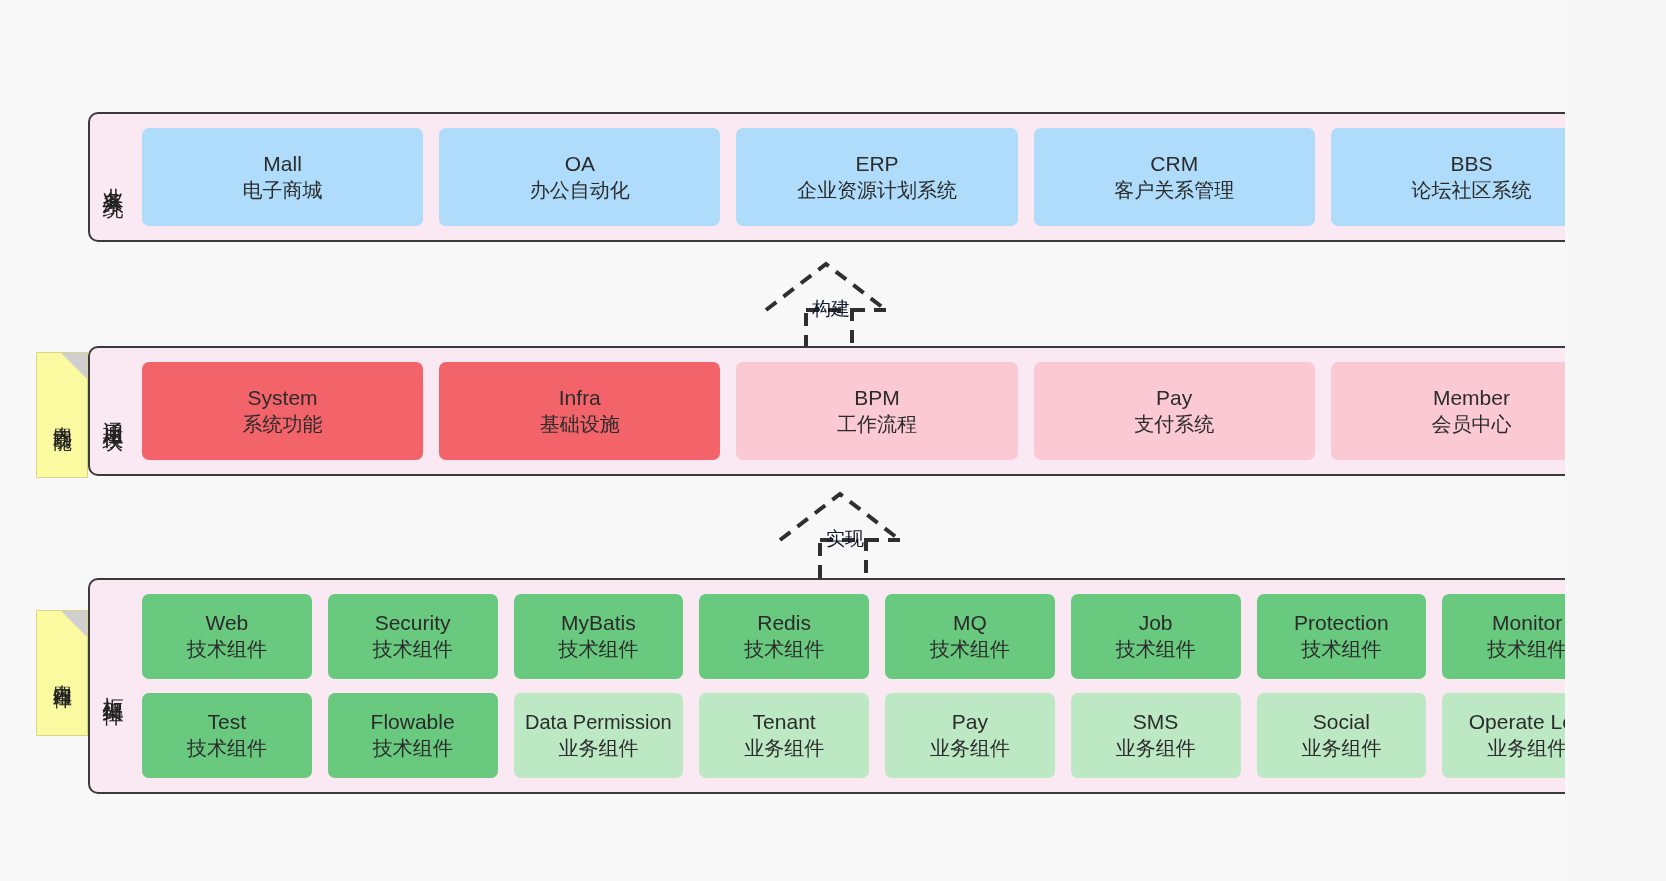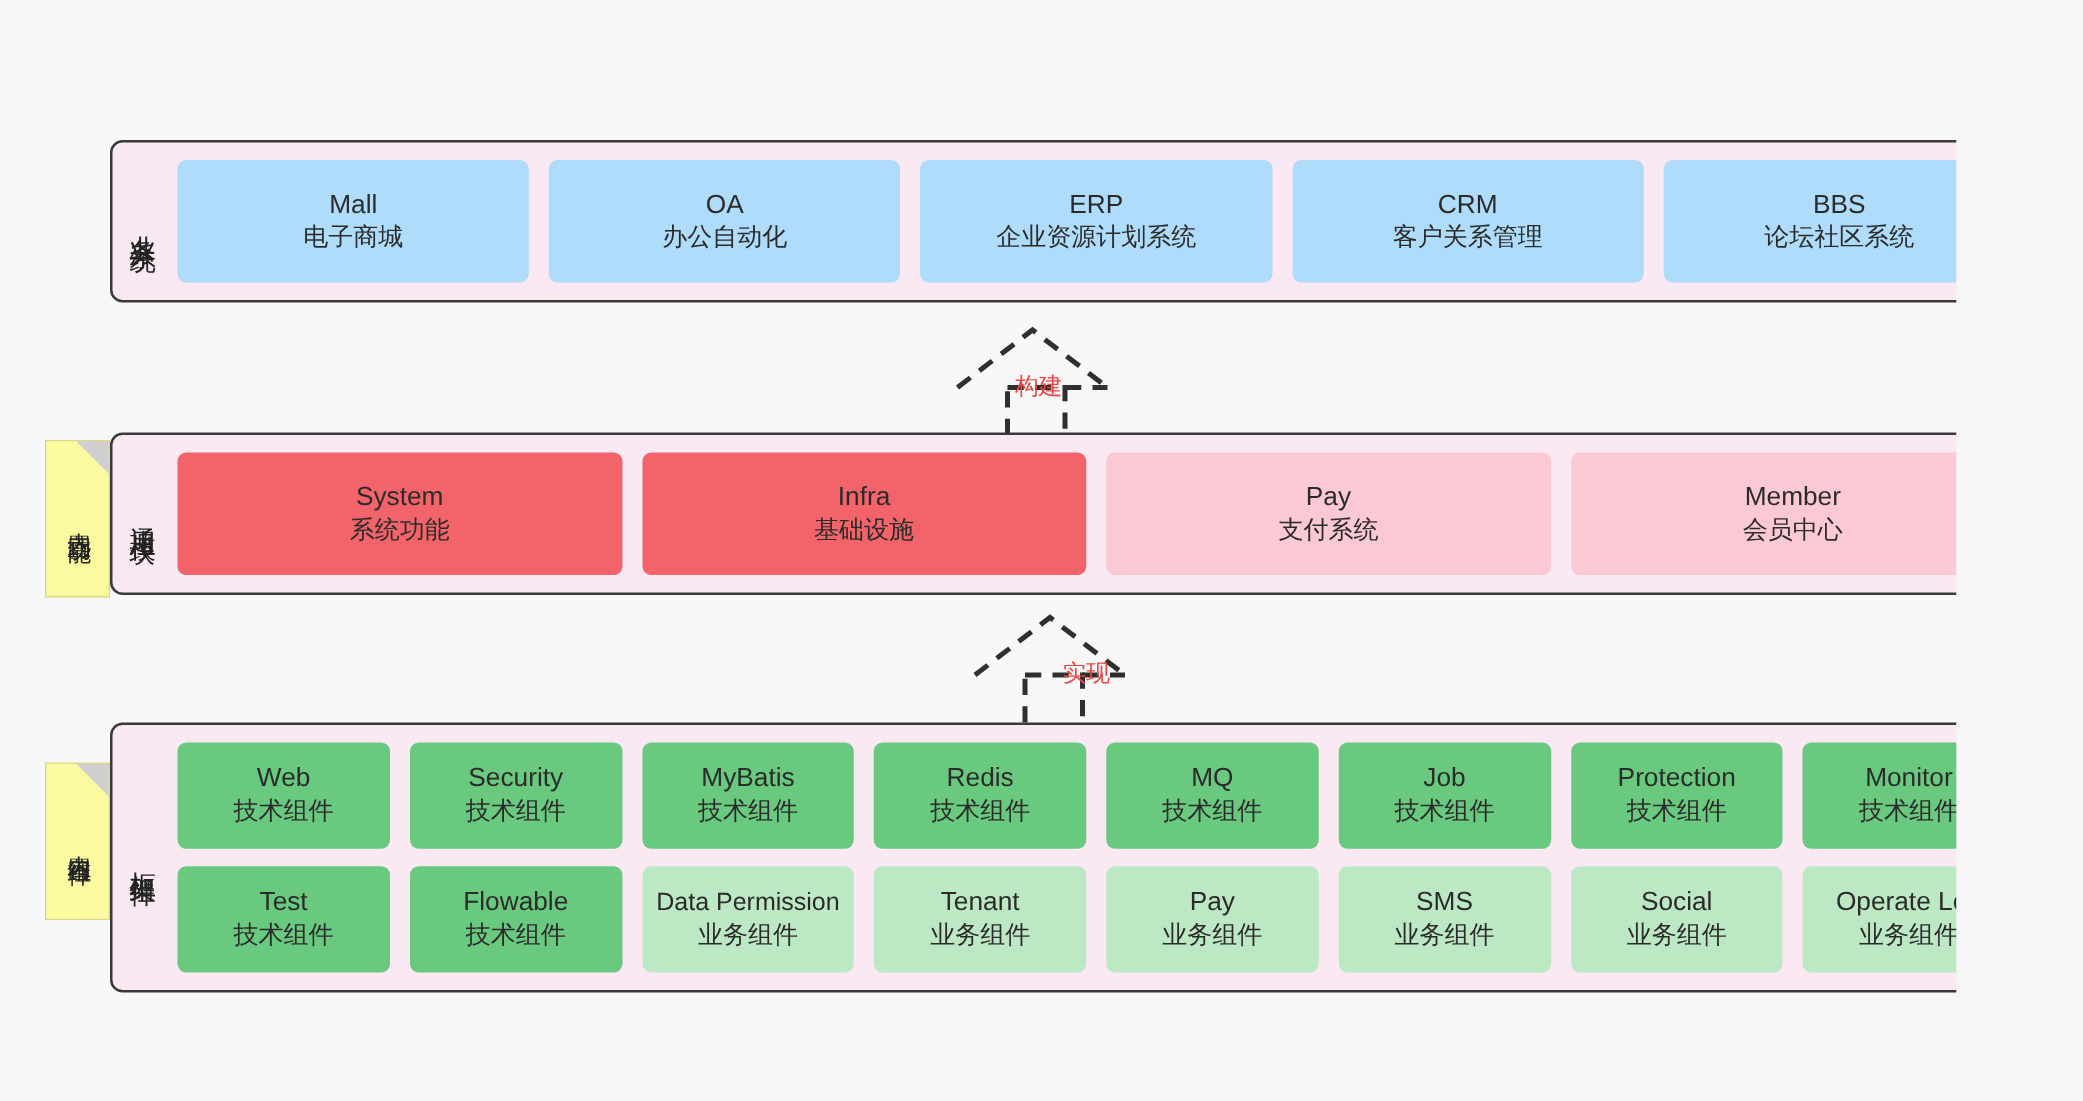--- a/index.html
+++ b/index.html
@@ -103,21 +103,21 @@
     border-width: 0 26px 26px 0;
     border-color: transparent #cfcfcf transparent transparent;
   }
 
   
   .arrow { position: absolute; }
   .arrow svg { display: block; overflow: visible; }
   .arrow-label {
     position: absolute;
     font-size: 19px;
-    color: #ef4444;
+    color: #0f172a;
     background: transparent;
     white-space: nowrap;
     user-select: none;
   }
 </style>
 </head>
 <body>
 
 <div id="canvas">
 
@@ -169,39 +169,43 @@
       <div class="row">
         <div class="card c-red">
           <span class="t1">System</span>
           <span class="t2">系统功能</span>
         </div>
         <div class="card c-red">
           <span class="t1">Infra</span>
           <span class="t2">基础设施</span>
         </div>
         <div class="card c-pink">
+          <span class="t1">BPM</span>
+          <span class="t2">工作流程</span>
+        </div>
+        <div class="card c-pink">
           <span class="t1">Pay</span>
           <span class="t2">支付系统</span>
         </div>
         <div class="card c-pink">
           <span class="t1">Member</span>
           <span class="t2">会员中心</span>
         </div>
       </div>
     </div>
   </div>
 
   <div class="arrow" style="left:770px; top:488px; width:150px; height:90px;">
     <svg width="150" height="90" viewBox="0 0 150 90" aria-hidden="true">
       <path d="M10 52 L70 6 L130 52" fill="none" stroke="#2f2f2f" stroke-width="4" stroke-dasharray="13,9" stroke-linecap="butt"></path>
       <path d="M50 52 L96 52 L96 90" fill="none" stroke="#2f2f2f" stroke-width="4" stroke-dasharray="13,9"></path>
       <path d="M96 52 L130 52" fill="none" stroke="#2f2f2f" stroke-width="4" stroke-dasharray="13,9"></path>
       <path d="M50 90 L50 52" fill="none" stroke="#2f2f2f" stroke-width="4" stroke-dasharray="13,9"></path>
     </svg>
-    <span class="arrow-label" style="left:56px; top:38px;margin-left:24px;">实现</span>
+    <span class="arrow-label" style="left:56px; top:38px;">实现</span>
   </div>
 
   <div class="sticky" style="left:36px; top:610px; width:52px; height:126px;">
     <span>内置组件</span>
   </div>
 
   <div class="section" id="sec-framework" style="left:88px; top:578px; width:1540px; height:216px;">
     <div class="section-title">框架组件</div>
     <div class="section-body">
 

